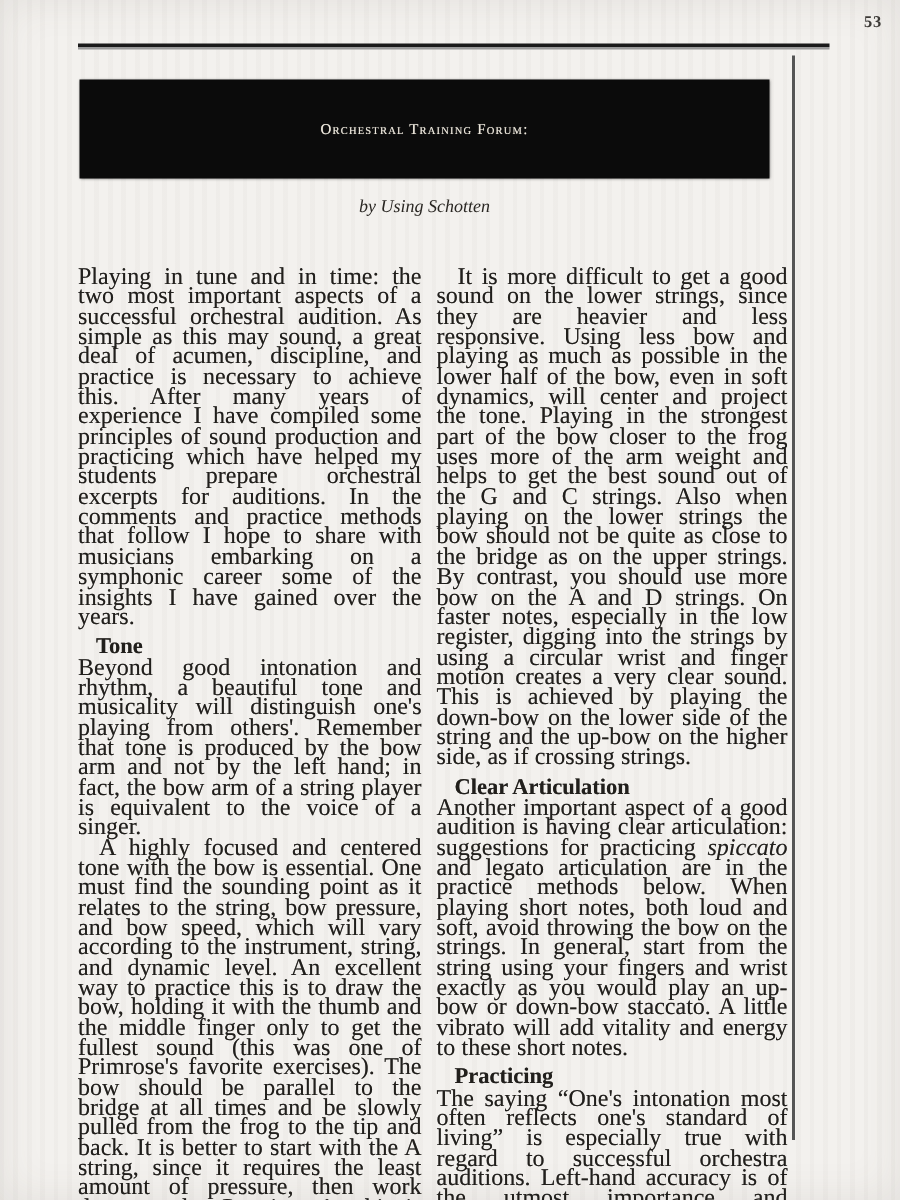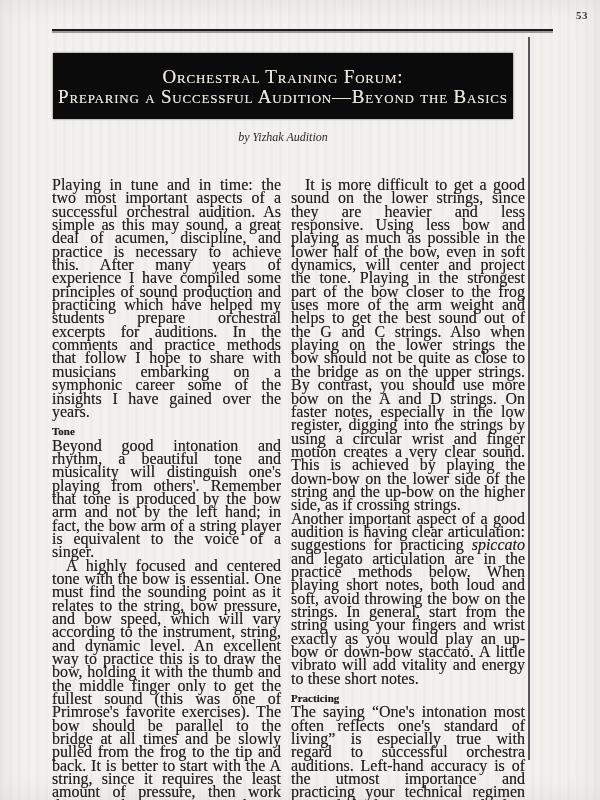--- a/index.html
+++ b/index.html
@@ -28,21 +28,21 @@
   .title-banner{
     position:absolute;left:53px;top:53px;width:460px;height:66px;
     background:var(--banner-bg,#0b0b0b);
     color:var(--banner-text,#ece7dc);
     display:flex;flex-direction:column;align-items:center;justify-content:center;
     gap:3px;
     box-shadow:0 0 2px rgba(0,0,0,0.6);
   }
   .title-line{
     font-variant:small-caps;
-    font-size:19px;line-height:17px;
+    font-size:10px;line-height:17px;
     letter-spacing:0.8px;
     white-space:nowrap;
     text-shadow:0 0 0.5px rgba(236,231,220,0.7);
   }
   .byline{
     position:absolute;left:53px;top:130px;width:460px;
     text-align:center;font-style:italic;font-size:12px;color:#2a2723;
   }
   .side-rule{
     position:absolute;left:528px;top:37px;width:2px;height:723px;
@@ -58,55 +58,55 @@
   .col-right{width:234px;}
   .para{
     margin:0;
     font-size:16px;line-height:13.35px;
     text-align:justify;
     text-shadow:0 0 0.35px rgba(30,28,25,0.55);
     word-spacing:0.2px;
   }
   .para.indent{text-indent:14px;}
   .heading{
-    margin:7px 0 0 0;
-    font-size:11px;line-height:13.35px;
+    margin:7px 0 0 12px;
+    font-size:15px;line-height:13.35px;
     font-weight:bold;
     text-shadow:0 0 0.35px rgba(30,28,25,0.6);
   }
   .italic-term{}
 </style>
 </head>
 <body style="--page-bg: #f3f1ee; --ink: #211f1c; --banner-bg: #0b0b0b; --banner-text: #ece7dc; --rule-dark: #1a1a1a; --rule-light: #9a9a9a; --side-line: #555555;">
 
 <div class="page">
 
   <div class="page-number">53</div>
 
   <div class="top-rule"></div>
 
   <div class="title-banner">
     <div class="title-line">Orchestral Training Forum:</div>
-    <div class="title-line">Preparing a Successful Audition—Beyond the Basics</div>
   </div>
 
-  <div class="byline">by Yizhak Audition</div>
+  <div class="byline">by Using Schotten</div>
 
   <div class="side-rule"></div>
 
   <div class="columns">
 
     <div class="col col-left">
       <p class="para">Playing in tune and in time: the two most important aspects of a successful orchestral audition. As simple as this may sound, a great deal of acumen, discipline, and practice is necessary to achieve this. After many years of experience I have compiled some principles of sound production and practicing which have helped my students prepare orchestral excerpts for auditions. In the comments and practice methods that follow I hope to share with musicians embarking on a symphonic career some of the insights I have gained over the years.</p>
       <h3 class="heading">Tone</h3>
       <p class="para">Beyond good intonation and rhythm, a beautiful tone and musicality will distinguish one's playing from others'. Remember that tone is produced by the bow arm and not by the left hand; in fact, the bow arm of a string player is equivalent to the voice of a singer.</p>
       <p class="para indent">A highly focused and centered tone with the bow is essential. One must find the sounding point as it relates to the string, bow pressure, and bow speed, which will vary according to the instrument, string, and dynamic level. An excellent way to practice this is to draw the bow, holding it with the thumb and the middle finger only to get the fullest sound (this was one of Primrose's favorite exercises). The bow should be parallel to the bridge at all times and be slowly pulled from the frog to the tip and back. It is better to start with the A string, since it requires the least amount of pressure, then work down to the C string. As this is very strenuous you may have a weak tone at first, particularly at the tip where gravity cannot help. Until you develop strength in these two fingers, it is important to practice this carefully so as not to injure yourself. Before your hand gets fatigued, put the rest of the fingers down on the stick without stopping the bow. This will help focus the sound and enable you to feel its core. A good practice is to execute this on open strings first and then with vibrated notes.</p>
     </div>
 
     <div class="col col-right">
       <p class="para indent">It is more difficult to get a good sound on the lower strings, since they are heavier and less responsive. Using less bow and playing as much as possible in the lower half of the bow, even in soft dynamics, will center and project the tone. Playing in the strongest part of the bow closer to the frog uses more of the arm weight and helps to get the best sound out of the G and C strings. Also when playing on the lower strings the bow should not be quite as close to the bridge as on the upper strings. By contrast, you should use more bow on the A and D strings. On faster notes, especially in the low register, digging into the strings by using a circular wrist and finger motion creates a very clear sound. This is achieved by playing the down-bow on the lower side of the string and the up-bow on the higher side, as if crossing strings.</p>
+      <h3 class="heading">Clear Articulation</h3>
       <p class="para"><span>Another important aspect of a good audition is having clear articulation: suggestions for practicing </span><em class="italic-term">spiccato</em><span> and legato articulation are in the practice methods below. When playing short notes, both loud and soft, avoid throwing the bow on the strings. In general, start from the string using your fingers and wrist exactly as you would play an up-bow or down-bow staccato. A little vibrato will add vitality and energy to these short notes.</span></p>
       <h3 class="heading">Practicing</h3>
       <p class="para">The saying “One's intonation most often reflects one's standard of living” is especially true with regard to successful orchestra auditions. Left-hand accuracy is of the utmost importance and practicing your technical regimen on a daily basis is a good idea, particularly scales, arpeggios and double stops. Practicing slowly with a tuner will yield excellent results. Be sure to use your vibrato with the correct width and speed that will not distort the pitch. Various speeds of vibrato can be used, from faster and narrower in the high register to slower and wider in the low one. It is important to vary</p>
     </div>
 
   </div>
 </div>
 
 </body></html>

